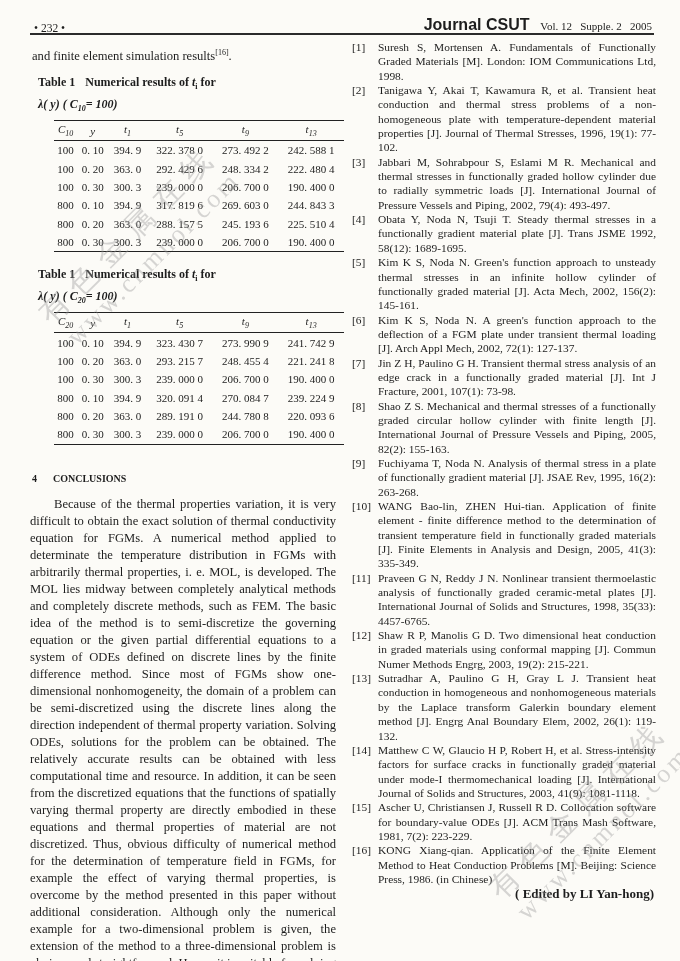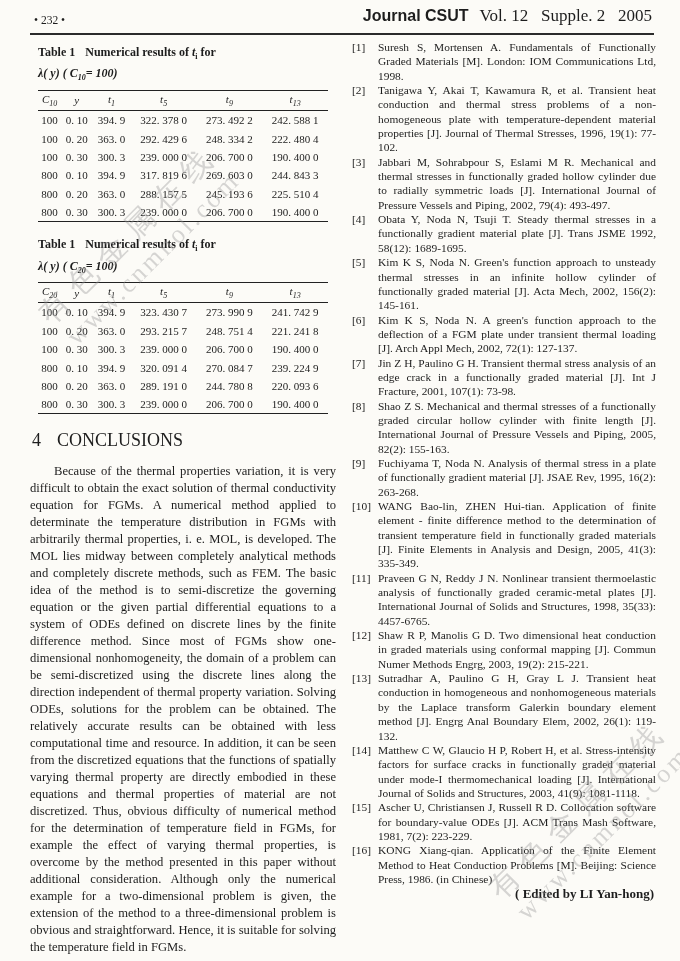--- a/index.html
+++ b/index.html
@@ -1,42 +1,42 @@
 <!DOCTYPE html>
 <html><head>
 <meta charset="utf-8">
 <style>
   html,body{margin:0;padding:0;background:#e8e8e8;}
   .page{width:680px;height:961px;background:#fcfbf7;position:relative;overflow:hidden;
         font-family:"Liberation Serif",serif;color:#1d1d1d;margin:0 auto;}
   
-  .header{position:absolute;top:6px;left:34px;right:28px;display:flex;
+  .header{position:absolute;top:16px;left:34px;right:28px;display:flex;
           justify-content:space-between;align-items:flex-end;font-size:11.5px;}
   .journal-name{font-family:"Liberation Sans",sans-serif;font-weight:bold;font-size:16px;}
-  .journal-info{white-space:pre;font-size:17px;margin-left:8px;}
+  .journal-info{white-space:pre;font-size:11px;margin-left:8px;}
   .header-rule{position:absolute;top:33px;left:30px;right:26px;border-top:2px solid #2b2b2b;}
   
   .columns{position:absolute;top:40px;left:30px;right:24px;display:flex;gap:16px;}
   .col-left{width:306px;flex:none;}
   .col-right{flex:1;min-width:0;}
   .intro{font-size:12.6px;margin:8px 0 10px 2px;}
   sup{font-size:8px;}
   sub{font-size:8px;}
   
   .table-block{margin:4px 8px 14px 8px;}
   .tbl-caption{text-align:left;font-weight:bold;font-size:12px;line-height:16px;}
   .cap-gap{margin-left:10px;}
   .cap-var{font-style:italic;}
   table{width:100%;border-collapse:collapse;margin-top:3px;
-        border-top:1.6px solid #222;border-bottom:1.6px solid #222;}
+        border-top:1.6px solid #222;border-bottom:1.6px solid #222;margin-left:16px;}
   thead tr{border-bottom:1px solid #222;}
   th{font-style:italic;font-weight:normal;font-size:11px;padding:2px 0;text-align:center;}
   td{font-size:11px;padding:3.2px 0;text-align:center;white-space:nowrap;}
   
-  .sec-head{font-weight:normal;font-size:18px;margin:16px 0 12px 2px;}
+  .sec-head{font-weight:bold;font-size:10px;margin:28px 0 12px 2px;}
   .sec-num{margin-right:16px;}
   .para{font-size:12.6px;line-height:17px;text-align:justify;text-indent:24px;}
   
   .ref-title{text-align:center;font-weight:bold;font-size:13px;margin:10px 0 12px;}
   .ref-item{display:flex;font-size:11.4px;line-height:14.35px;text-align:justify;}
   .ref-label{width:26px;flex:none;}
   .ref-text{flex:1;min-width:0;}
   .edited{text-align:right;font-weight:bold;font-size:13px;margin-top:0;padding-right:2px;}
   
   .wm{position:absolute;transform:rotate(-45deg);text-align:center;
@@ -66,20 +66,23 @@
       <span class="journal-name">Journal CSUT</span>
       <span class="journal-info">Vol. 12   Supple. 2   2005</span>
     </span>
   </div>
   <div class="header-rule"></div>
 
   <div class="columns">
 
     <div class="col-left">
 
+      <div class="intro">
+        <span>and finite element simulation results</span><sup>[16]</sup><span>.</span>
+      </div>
 
       <div class="table-block">
         <div class="tbl-caption">
           <span>Table 1</span><span class="cap-gap">Numerical results of </span><span class="cap-var">t</span><sub>i</sub><span> for</span><br>
           <span class="cap-var"><span>λ( y) ( C</span><sub>10</sub><span>= 100)</span></span>
         </div>
         <table>
           <thead>
               <tr>
                 <th><span>C</span><sub>10</sub></th>
@@ -166,21 +169,21 @@
                 <td>394. 9</td>
                 <td>323. 430 7</td>
                 <td>273. 990 9</td>
                 <td>241. 742 9</td>
               </tr>
               <tr>
                 <td>100</td>
                 <td>0. 20</td>
                 <td>363. 0</td>
                 <td>293. 215 7</td>
-                <td>248. 751 4</td>
+                <td>248. 455 4</td>
                 <td>221. 241 8</td>
               </tr>
               <tr>
                 <td>100</td>
                 <td>0. 30</td>
                 <td>300. 3</td>
                 <td>239. 000 0</td>
                 <td>206. 700 0</td>
                 <td>190. 400 0</td>
               </tr>

